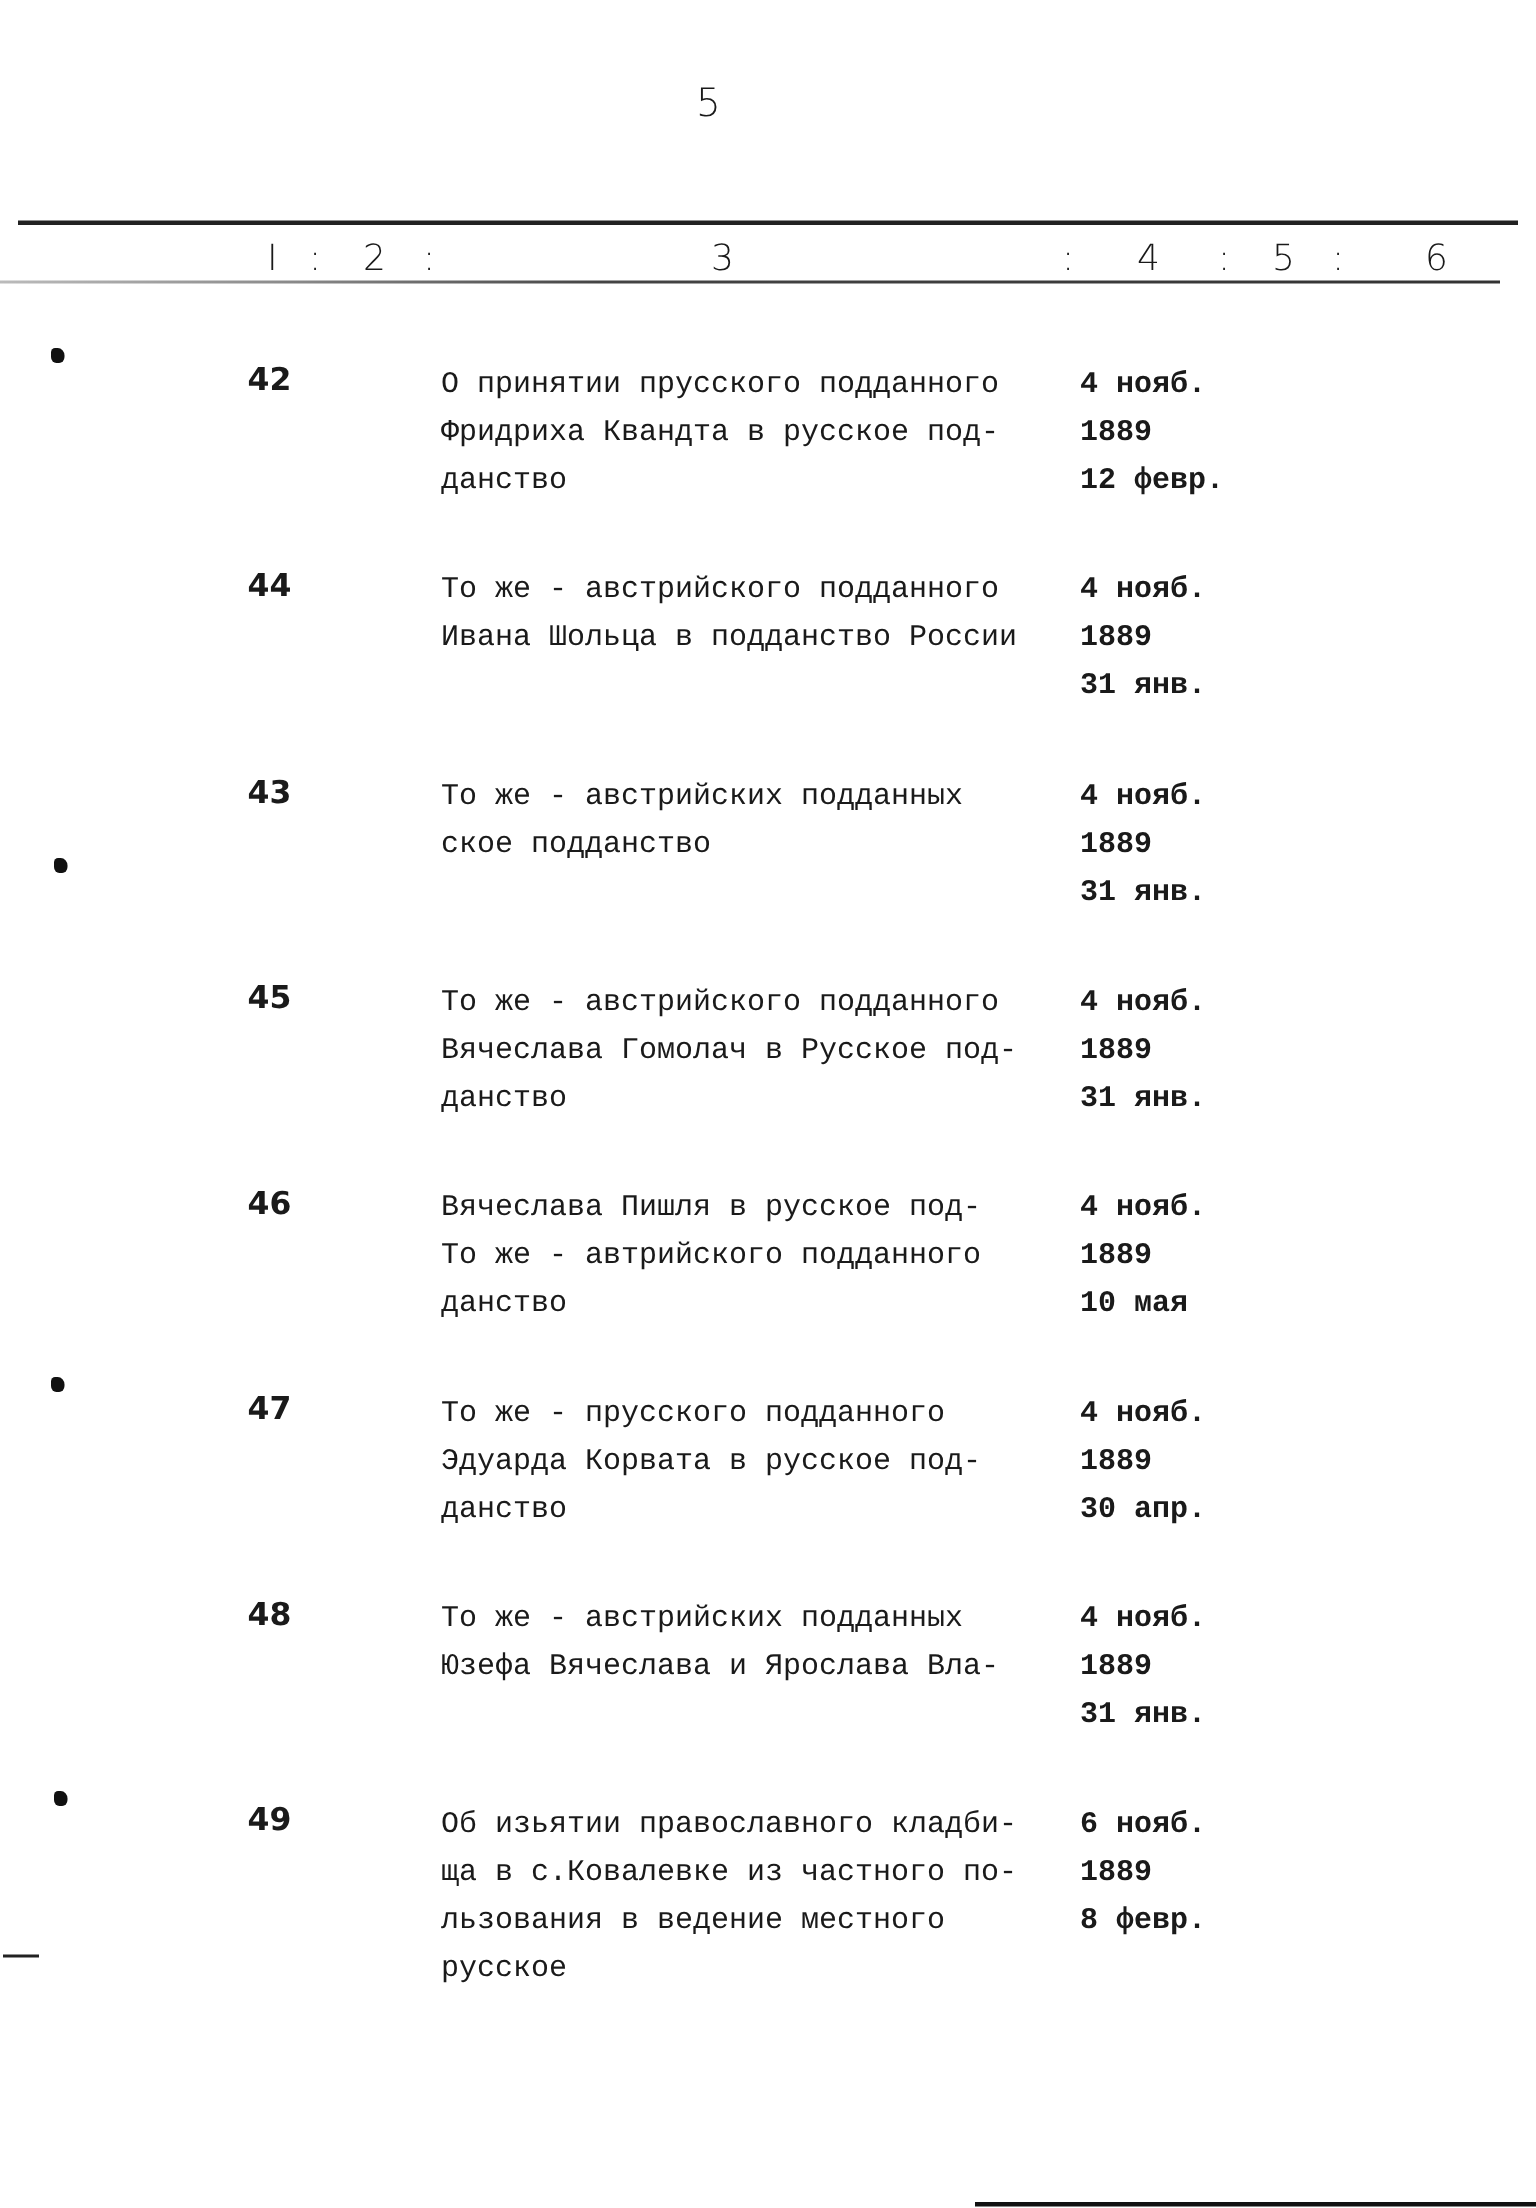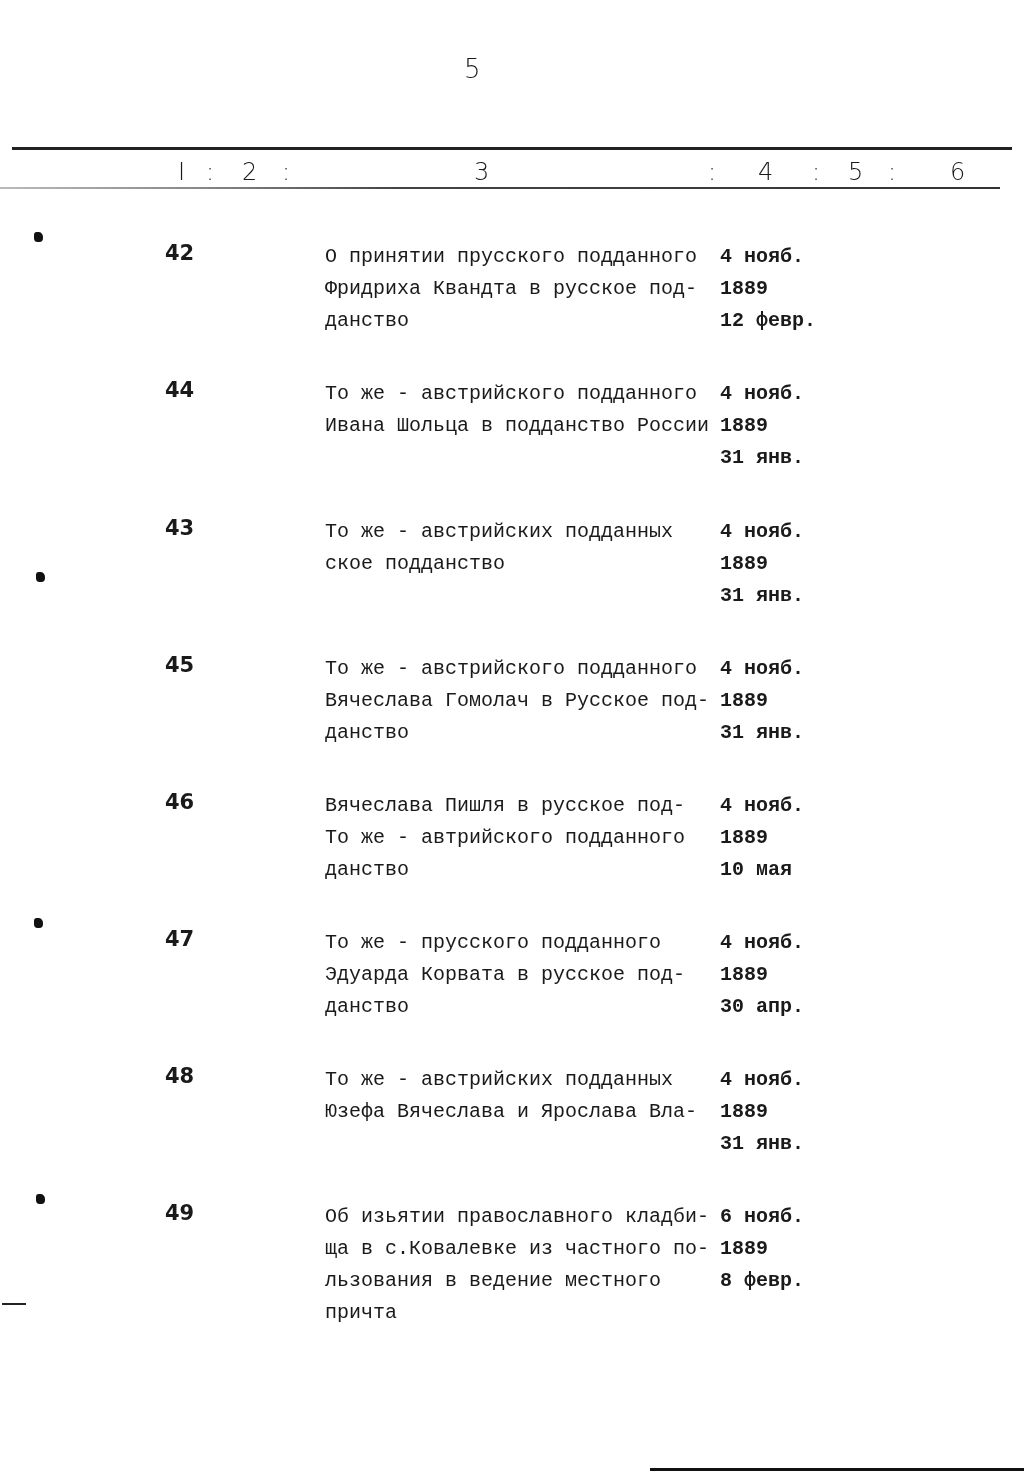--- a/index.html
+++ b/index.html
@@ -9,21 +9,21 @@
     color: #1a1a1a;
   }
   .page-number { position: absolute; top: 54px; left: 464px; font-size: 26px; font-family: "DejaVu Sans", sans-serif; font-weight: 300; }
   .rule-top { position: absolute; top: 147px; left: 12px; width: 1000px; height: 3px; background: #222; }
   .rule-under { position: absolute; top: 187px; left: 0; width: 1000px; height: 2px;
     background: linear-gradient(90deg, #bbb 0%, #888 20%, #444 40%, #333 100%); }
   .hdr { position: absolute; top: 158px; font-size: 24px; font-family: "DejaVu Sans", sans-serif; font-weight: 300; }
   .entry { position: absolute; left: 0; width: 1024px; }
   .num { position: absolute; left: 165px; font-size: 21px; font-family: "DejaVu Sans", sans-serif; font-weight: 700; }
   .title { position: absolute; left: 294px; width: 420px; font-size: 20px; line-height: 32px; }
-  .title div { white-space: nowrap; margin-left: 31px; }
+  .title div { white-space: nowrap; }
   .dates { position: absolute; left: 720px; font-size: 20px; line-height: 32px; }
   .dates div { white-space: nowrap; font-weight: bold; }
   .mark { position: absolute; width: 9px; height: 10px; background: #111; border-radius: 30% 50% 40% 40%; }
   .dash { position: absolute; left: 2px; top: 1303px; width: 24px; height: 2px; background: #222; }
   .rule-bottom { position: absolute; top: 1468px; left: 650px; width: 374px; height: 3px; background: #111; }
 </style>
 </head>
 <body>
 
 <div class="page-number">5</div>
@@ -138,21 +138,21 @@
     <div>31 янв.</div>
   </div>
 </div>
 
 <div class="entry" style="top:1201px">
   <span class="num">49</span>
   <div class="title">
     <div>Об изьятии православного кладби-</div>
     <div>ща в с.Ковалевке из частного по-</div>
     <div>льзования в ведение местного</div>
-    <div>причта</div>
+    <div>русское</div>
   </div>
   <div class="dates">
     <div>6 нояб.</div>
     <div>1889</div>
     <div>8 февр.</div>
   </div>
 </div>
 
 <div class="mark" style="left:34px; top:232px"></div>
 <div class="mark" style="left:36px; top:572px"></div>

